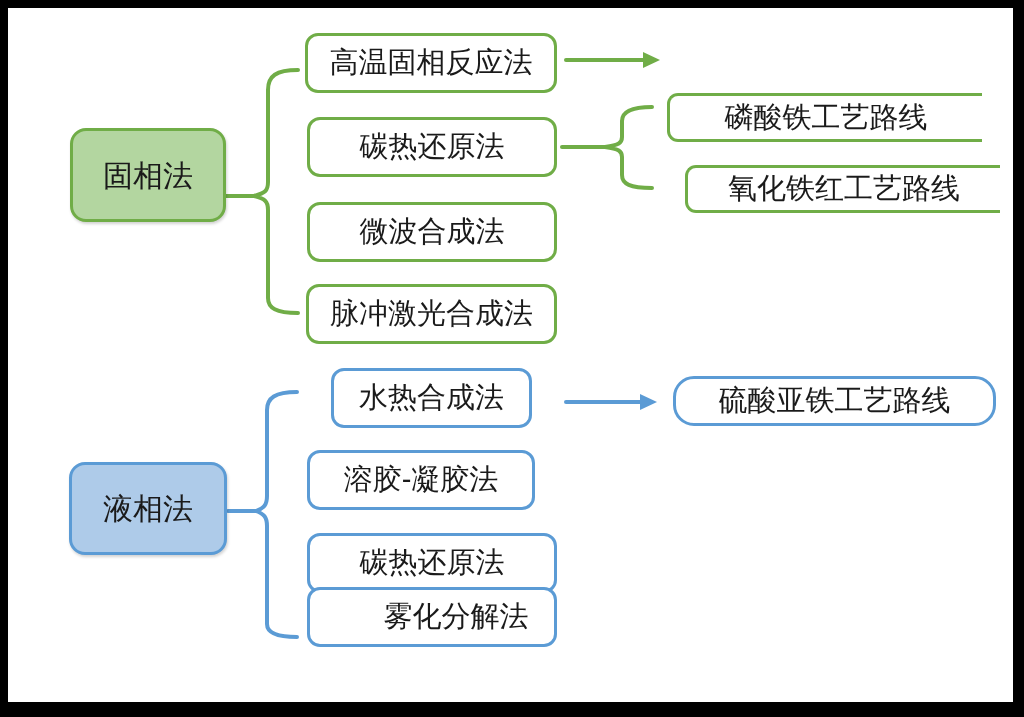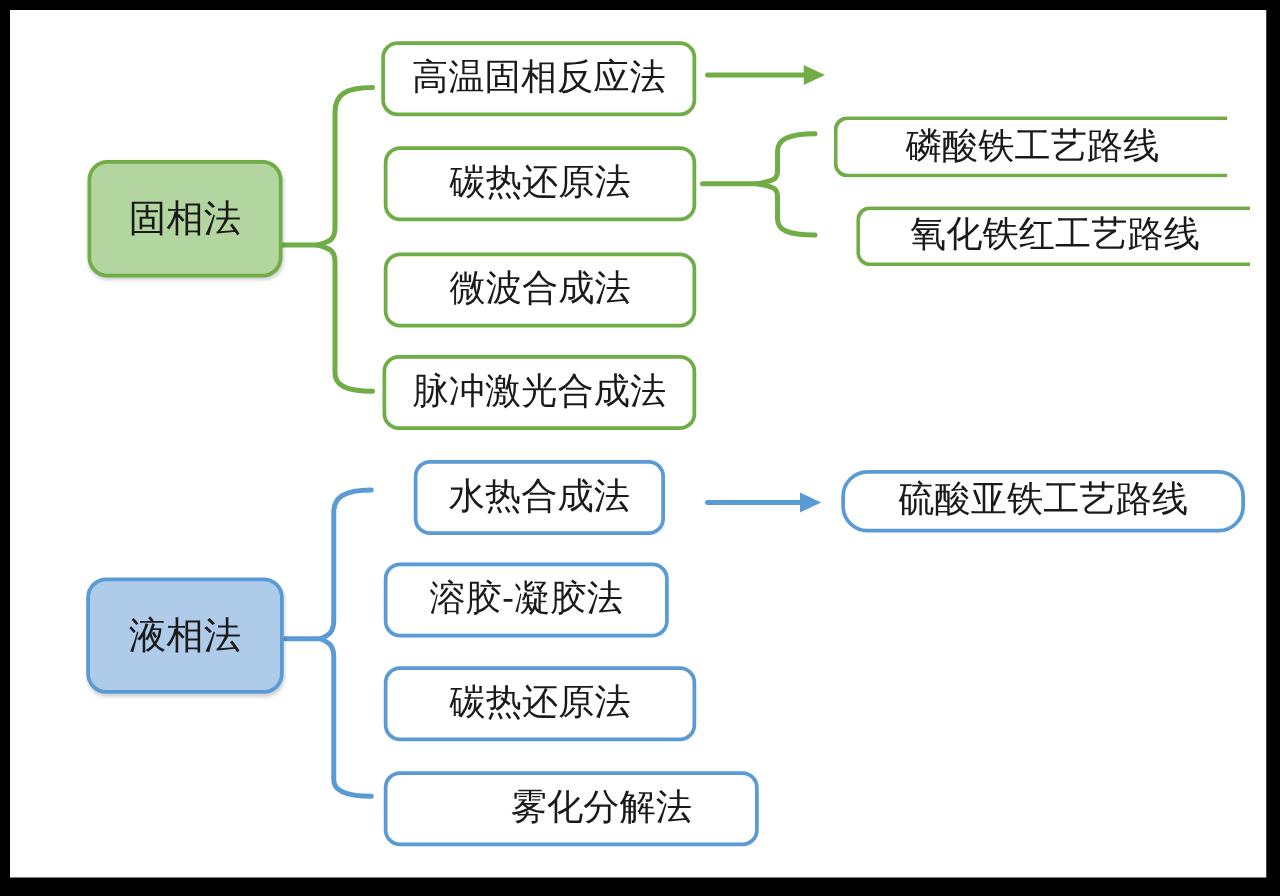--- a/index.html
+++ b/index.html
@@ -104,20 +104,20 @@
 
   <div class="box method blue" style="left:307px;top:368px;width:201px;height:60px;margin-left:24px;">
     <span class="label">水热合成法</span>
   </div>
   <div class="box method blue" style="left:307px;top:450px;width:228px;height:60px;">
     <span class="label">溶胶-凝胶法</span>
   </div>
   <div class="box method blue" style="left:307px;top:533px;width:250px;height:60px;">
     <span class="label">碳热还原法</span>
   </div>
-  <div class="box method blue" style="left:307px;top:617px;width:300px;height:60px;padding-left:48px;">
+  <div class="box method blue" style="left:307px;top:587px;width:250px;height:60px;padding-left:48px;">
     <span class="label">雾化分解法</span>
   </div>
 
   <div class="box route blue" style="left:673px;top:376px;width:323px;height:50px;">
     <span class="label">硫酸亚铁工艺路线</span>
   </div>
 </div>
 
 </body></html>

